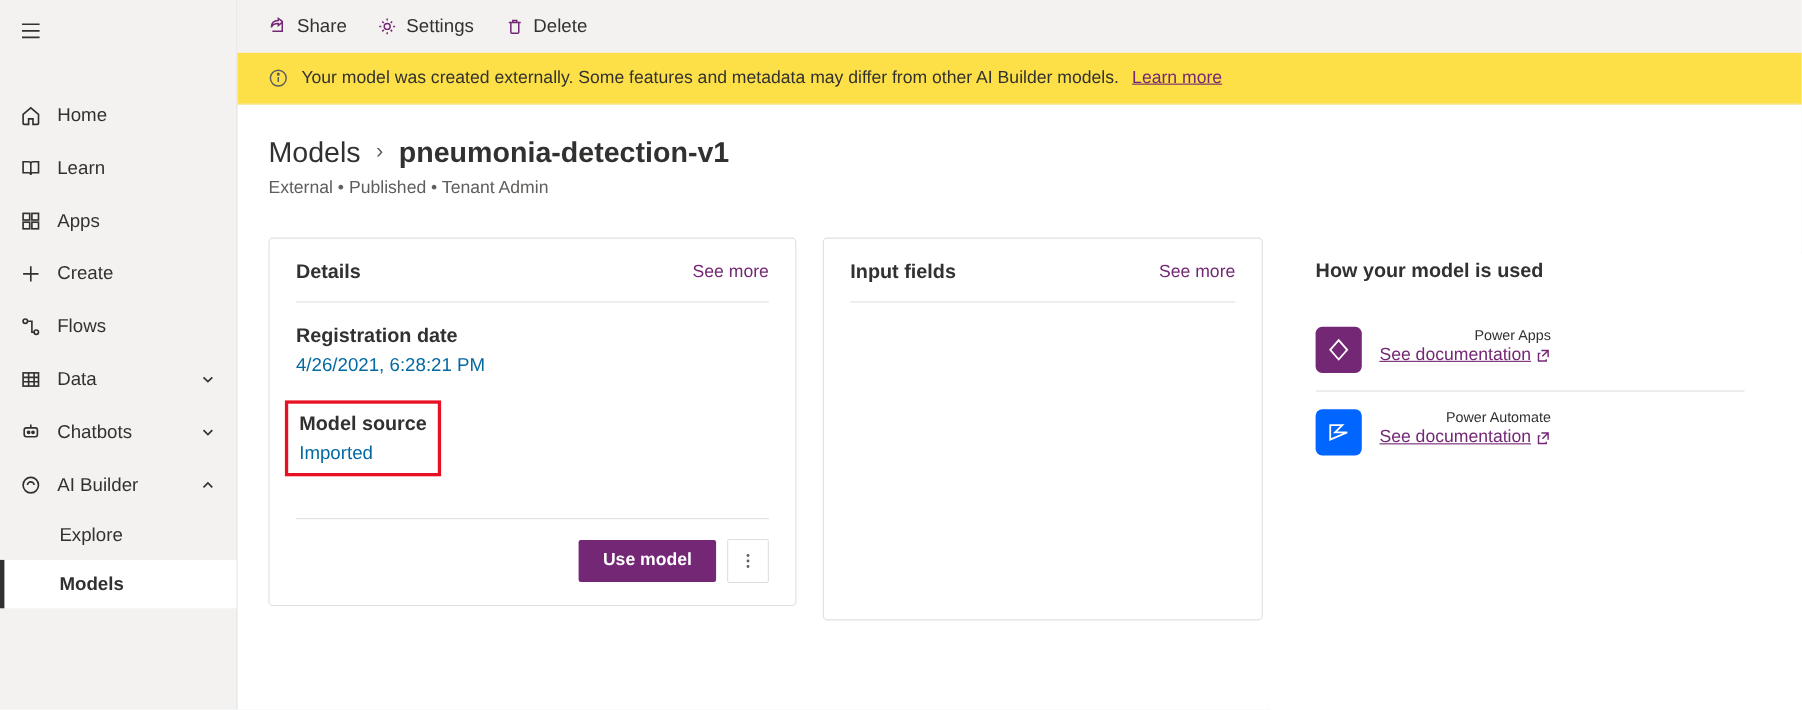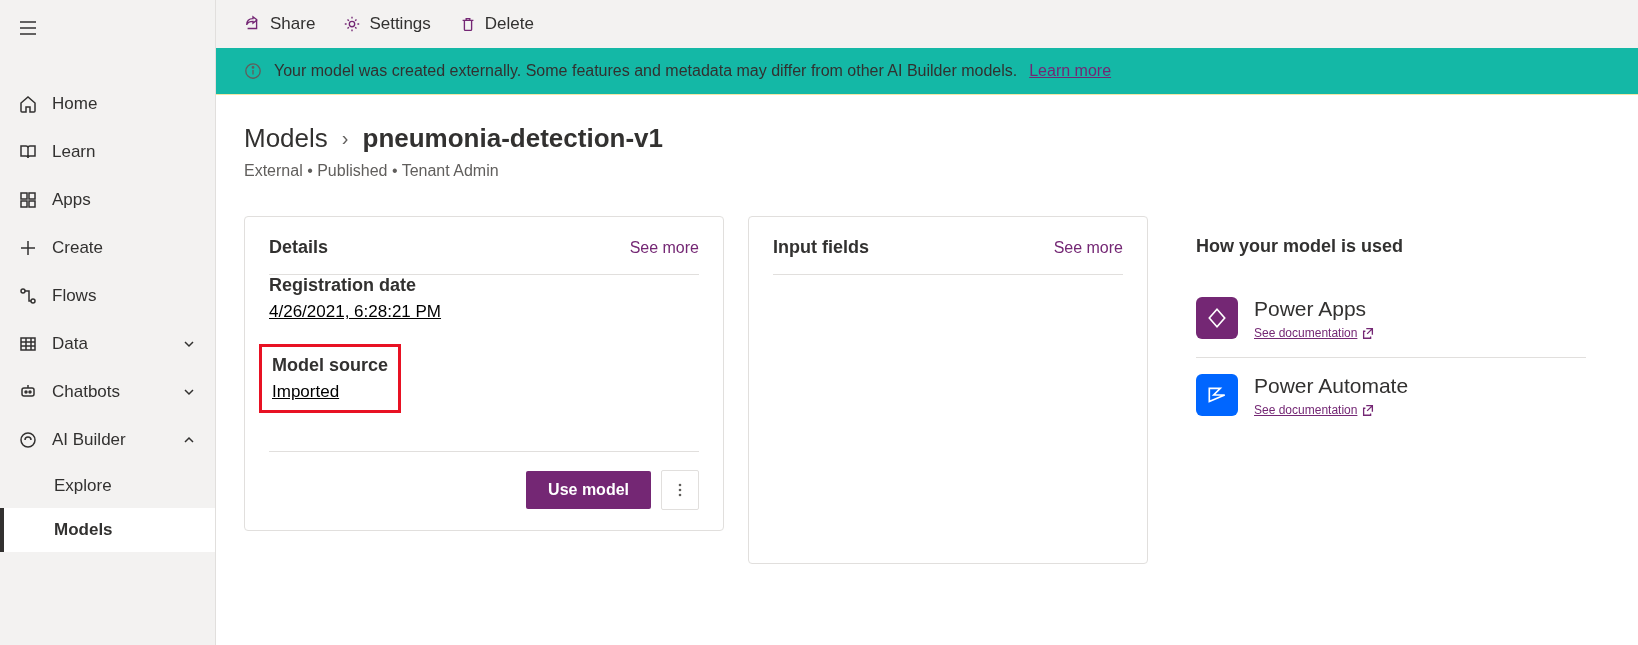--- a/index.html
+++ b/index.html
@@ -20,61 +20,61 @@
 
 
 .main { flex: 1; display: flex; flex-direction: column; background: #fff; }
 
 
 .toolbar { display: flex; gap: 28px; padding: 14px 28px; background: #f3f2f1; align-items: center; }
 .toolbar-btn { display: flex; align-items: center; gap: 8px; font-size: 17px; color: #323130; cursor: pointer; }
 .toolbar-btn .icon { width: 18px; height: 18px; color: #605e5c; }
 
 
-.infobar { display: flex; align-items: center; gap: 12px; padding: 14px 28px; background: #14b8a6; border-bottom: 1px solid #f3e6a6; font-size: 16px; }
+.infobar { display: flex; align-items: center; gap: 12px; padding: 14px 28px; background: #fde047; border-bottom: 1px solid #f3e6a6; font-size: 16px; }
 .infobar .icon { width: 18px; height: 18px; flex-shrink: 0; }
 .infobar a { color: #742774; text-decoration: underline; cursor: pointer; }
 
 
 .content { padding: 28px; }
 .breadcrumb { display: flex; align-items: center; gap: 14px; font-size: 26px; margin-bottom: 8px; }
 .breadcrumb .crumb { color: #323130; cursor: pointer; }
 .breadcrumb .sep { color: #605e5c; font-size: 20px; }
 .breadcrumb .current { font-weight: 700; }
 .meta { color: #605e5c; font-size: 16px; margin-bottom: 36px; }
 
 
 .cards { display: flex; gap: 24px; align-items: flex-start; }
 .card { border: 1px solid #e1dfdd; border-radius: 4px; padding: 20px 24px; background: #fff; }
-.card-header { display: flex; justify-content: space-between; align-items: center; padding-bottom: 16px; border-bottom: 1px solid #e1dfdd; }
+.card-header { display: flex; justify-content: space-between; align-items: center; padding-bottom: 16px; border-bottom: 1px solid #e1dfdd; margin-bottom: 20px; }
 .card-title { font-size: 18px; font-weight: 600; }
 .see-more { color: #742774; font-size: 16px; cursor: pointer; }
 
 .details-card { width: 480px; }
 .detail-label { font-size: 18px; font-weight: 600; margin-top: 0; }
-.detail-value { font-size: 17px; color: #000000; margin-top: 6px; margin-bottom: 18px; text-decoration: underline; }
+.detail-value { font-size: 17px; color: #0369a1; margin-top: 6px; margin-bottom: 18px; }
 .highlight-box { border: 3px solid #e81123; padding: 8px 10px; margin: 4px 12px 18px -10px; display: inline-block; }
 .highlight-box .detail-label { margin-top: 0; }
 .highlight-box .detail-value { margin-bottom: 0; }
 .card-footer { border-top: 1px solid #e1dfdd; padding-top: 18px; margin-top: 20px; display: flex; justify-content: flex-end; gap: 10px; align-items: center; }
 .primary-btn { background: #742774; color: #fff; border: none; padding: 10px 22px; font-size: 16px; font-weight: 600; cursor: pointer; border-radius: 2px; }
 .more-btn { border: 1px solid #e1dfdd; background: #fff; width: 38px; height: 40px; display: flex; align-items: center; justify-content: center; cursor: pointer; border-radius: 2px; }
 
 .input-card { width: 400px; min-height: 348px;}
 .input-card .input-field { font-size: 17px; color: #323130; }
 
 .usage-panel { flex: 1; padding: 20px 24px; }
 .usage-title { font-size: 18px; font-weight: 600; margin-bottom: 24px; }
 .usage-item { display: flex; gap: 16px; align-items: flex-start; padding: 16px 0; border-bottom: 1px solid #e1dfdd; }
 .usage-item:last-child { border-bottom: none; }
 .usage-icon { width: 42px; height: 42px; border-radius: 6px; display: flex; align-items: center; justify-content: center; flex-shrink: 0; }
 .usage-icon.purple { background: #742774; }
 .usage-icon.blue { background: #0066ff; }
-.usage-item .label { font-size: 21px; margin-bottom: 2px; }
-.usage-item .doc-link { color: #742774; text-decoration: underline; font-size: 12px; cursor: pointer; display: inline-flex; align-items: center; gap: 4px; }
+.usage-item .label { font-size: 13px; margin-bottom: 2px; text-align: right; }
+.usage-item .doc-link { color: #742774; text-decoration: underline; font-size: 16px; cursor: pointer; display: inline-flex; align-items: center; gap: 4px; }
 .ext-icon { width: 14px; height: 14px; }
 </style>
 </head>
 <body>
 
 <div class="root">
 
   <aside class="sidebar">
     <div class="hamburger">
       <svg viewBox="0 0 20 20" stroke="#323130" stroke-width="1.5">

